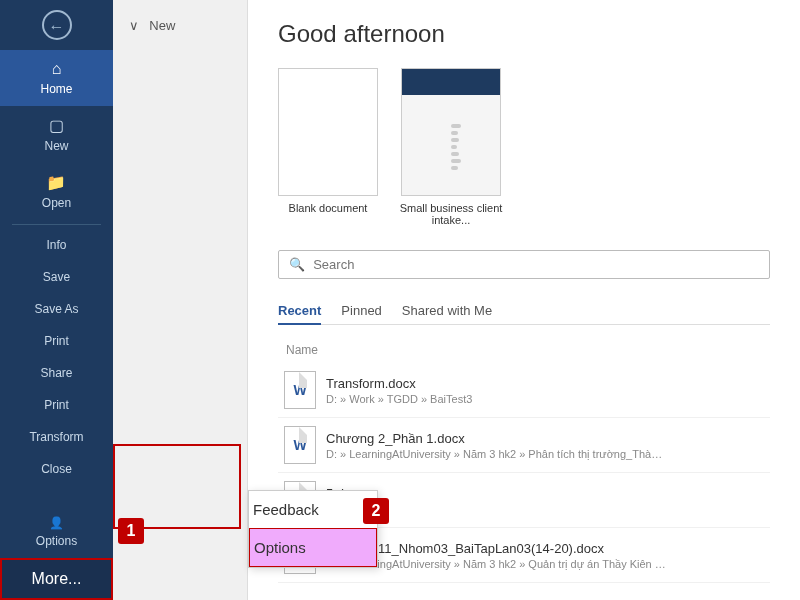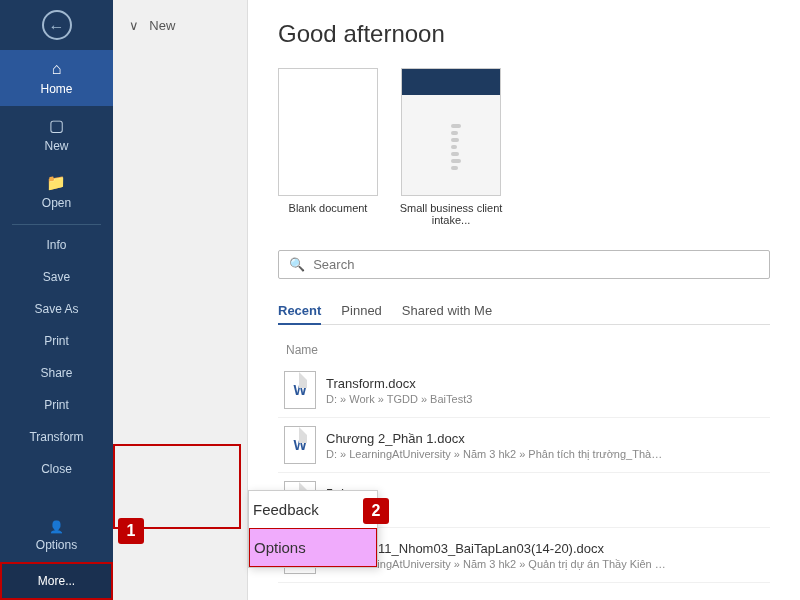--- a/index.html
+++ b/index.html
@@ -95,21 +95,21 @@
       gap: 4px;
     }
 
     .sidebar-more {
       display: flex;
       align-items: center;
       justify-content: center;
       padding: 10px 0;
       cursor: pointer;
       color: #fff;
-      font-size: 12px;
+      font-size: 16px;
       background: #1a3050;
       border: 2px solid #c00000;
     }
 
     
     .nav-panel {
       width: 135px;
       background: #f0f0f0;
       height: 600px;
       display: flex;

